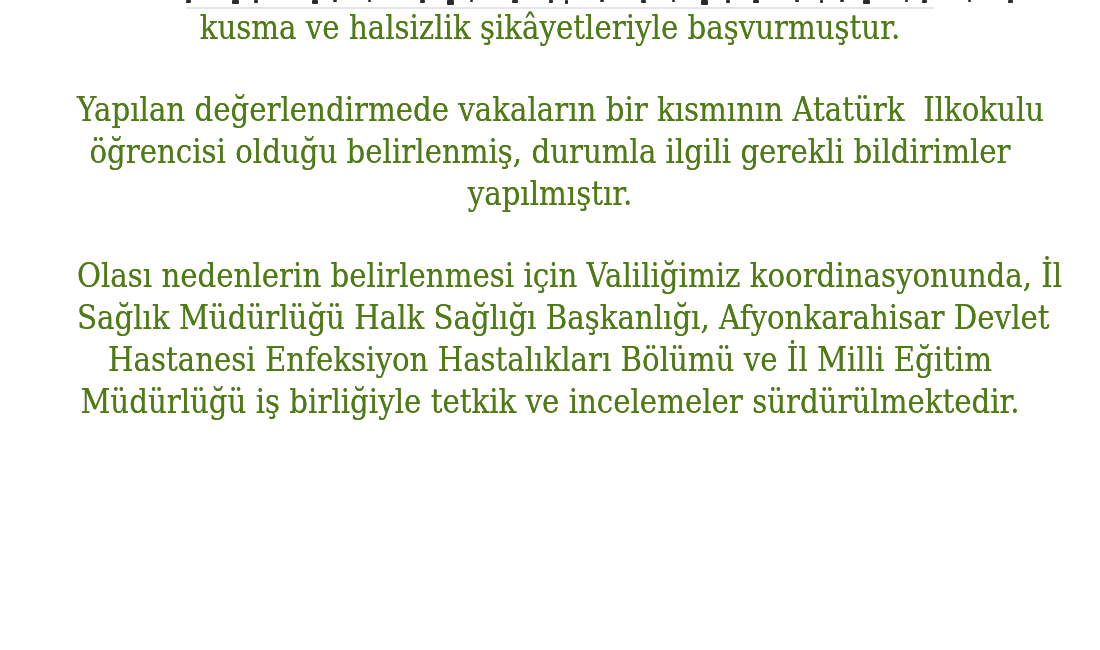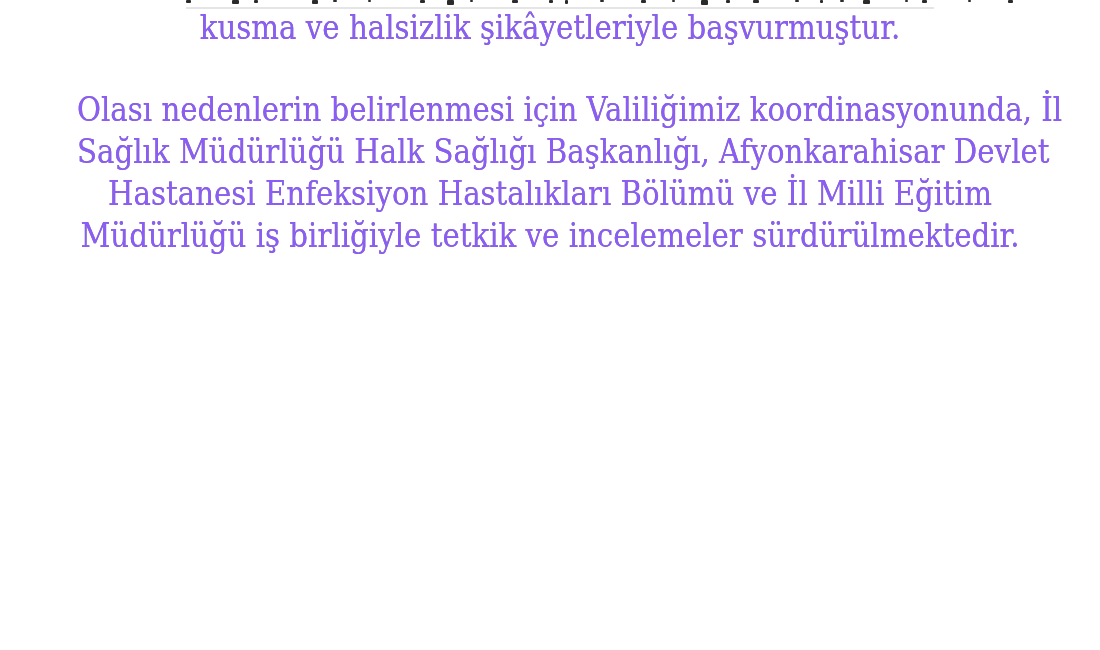--- a/index.html
+++ b/index.html
@@ -3,21 +3,21 @@
 <meta charset="utf-8">
 <style>
   html, body { margin: 0; padding: 0; }
   .page {
     position: relative;
     width: 1100px;
     height: 650px;
     background: #ffffff;
     overflow: hidden;
     font-family: "DejaVu Serif", "Liberation Serif", serif;
-    color: #8b5cf6;
+    color: #4d7c0f;
   }
   
   .remnant {
     position: absolute;
     top: 0; left: 0;
     width: 1100px; height: 12px;
   }
   .remnant .mark {
     position: absolute;
     top: 0;
@@ -80,19 +80,24 @@
       <div class="mark" style="left: 905px; width: 3px; height: 2px;"></div>
       <div class="mark" style="left: 922px; width: 5px; height: 3px;"></div>
       <div class="mark" style="left: 968px; width: 3px; height: 2px;"></div>
       <div class="mark" style="left: 1008px; width: 5px; height: 3px;"></div>
     </div>
   <div class="doc">
       <div class="para">
         <div class="line">kusma ve halsizlik şikâyetleriyle başvurmuştur.</div>
       </div>
       <div class="para">
+        <div class="line">Yapılan değerlendirmede vakaların bir kısmının Atatürk  Ilkokulu</div>
+        <div class="line">öğrencisi olduğu belirlenmiş, durumla ilgili gerekli bildirimler</div>
+        <div class="line">yapılmıştır.</div>
+      </div>
+      <div class="para">
         <div class="line">Olası nedenlerin belirlenmesi için Valiliğimiz koordinasyonunda, İl</div>
         <div class="line">Sağlık Müdürlüğü Halk Sağlığı Başkanlığı, Afyonkarahisar Devlet</div>
         <div class="line">Hastanesi Enfeksiyon Hastalıkları Bölümü ve İl Milli Eğitim</div>
         <div class="line">Müdürlüğü iş birliğiyle tetkik ve incelemeler sürdürülmektedir.</div>
       </div>
     </div>
 </div>
 
 </body></html>

